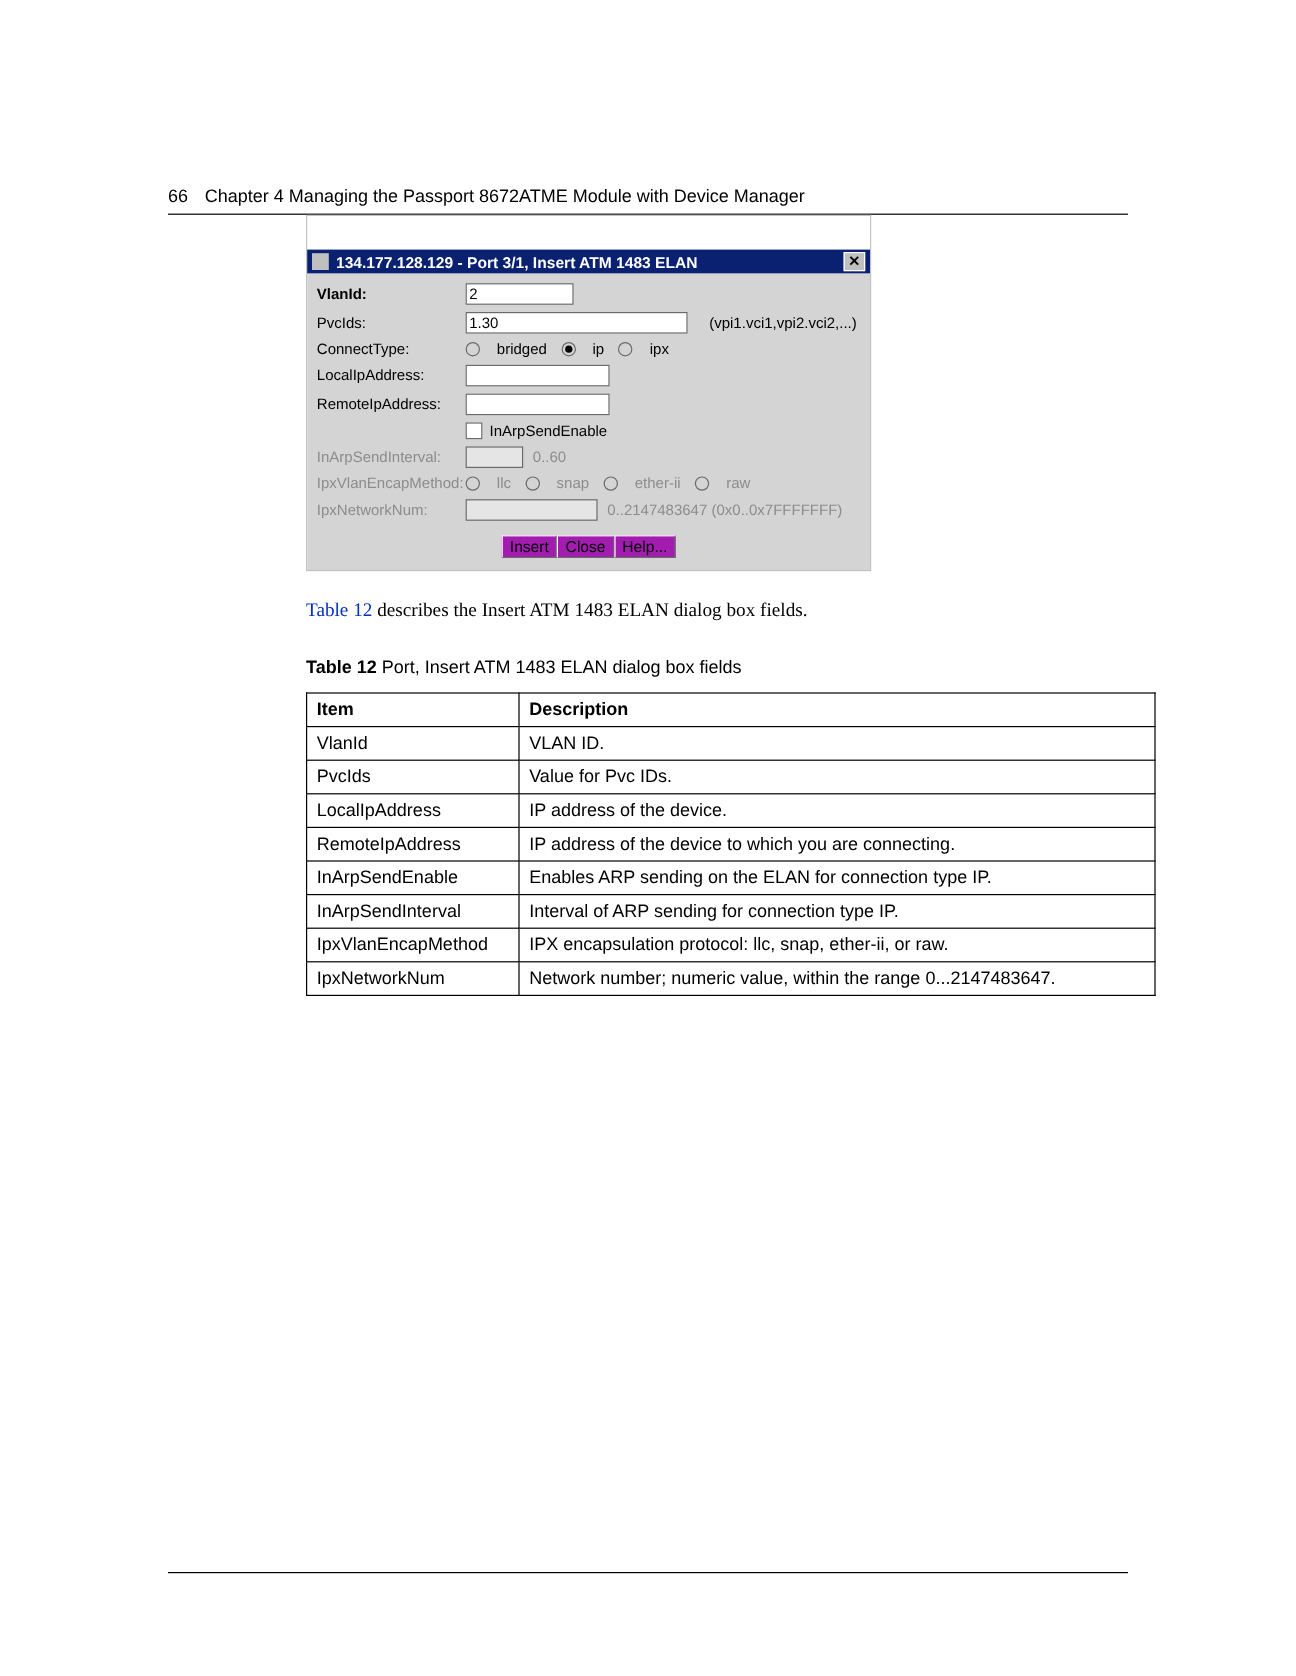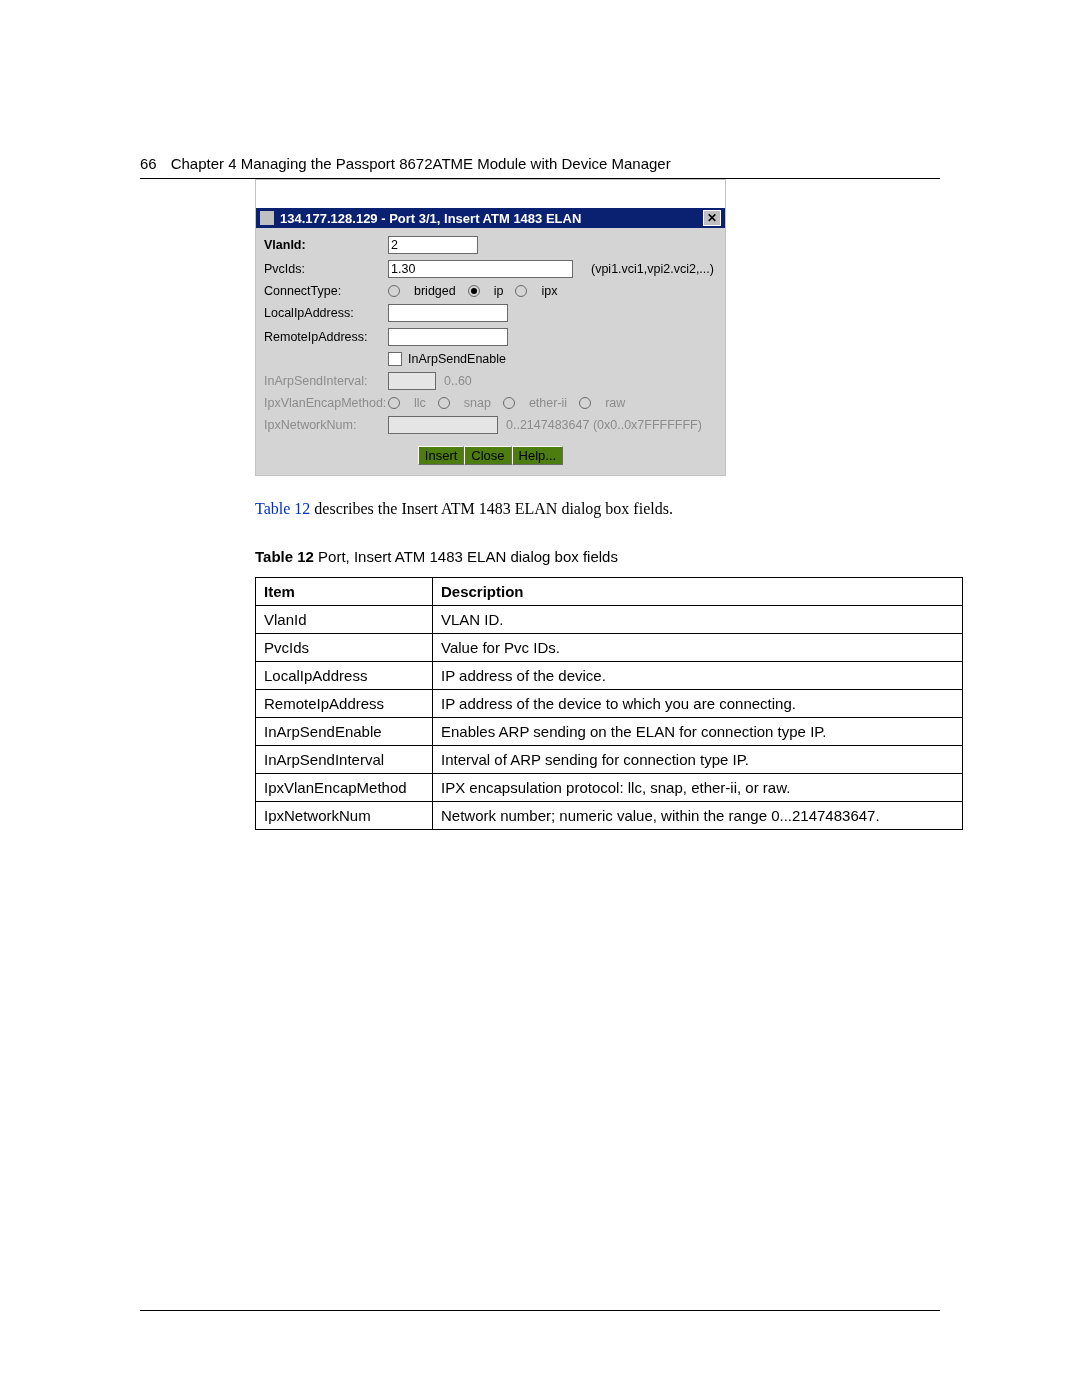--- a/index.html
+++ b/index.html
@@ -125,21 +125,21 @@
     display: inline-block; margin-right: 6px;
   }
   .hint { margin-left: 8px; font-size: 12.5px; }
   .btn-row {
     display: flex;
     justify-content: center;
     gap: 0px;
     margin-top: 12px;
   }
   .dlg-btn {
-    background: #4d7c0f;
+    background: #a21caf;
     border: 1px solid #6a6a6a;
     border-top-color: #fff; border-left-color: #fff;
     padding: 1px 6px;
     font-size: 13px;
   }
 
   .body-para {
     margin: 24px 0 0 115px;
     font-family: "Times New Roman", Times, serif;
     font-size: 16px;

